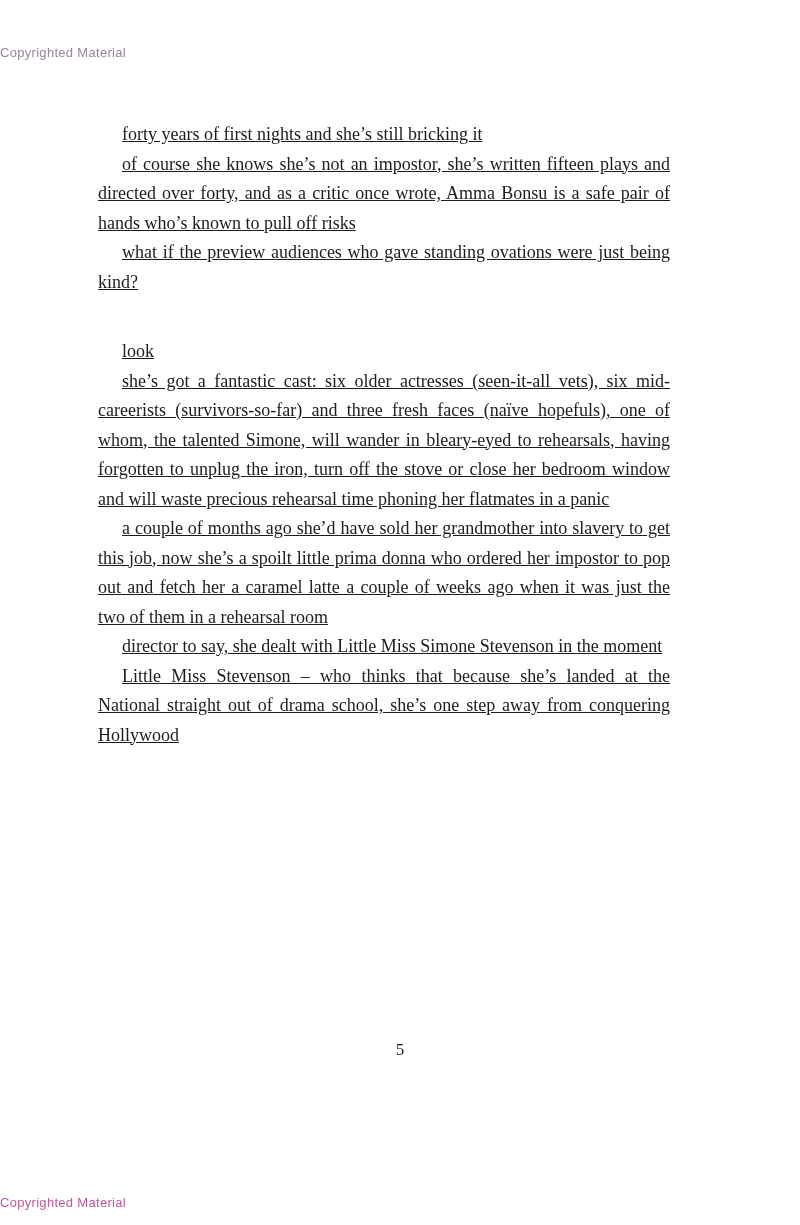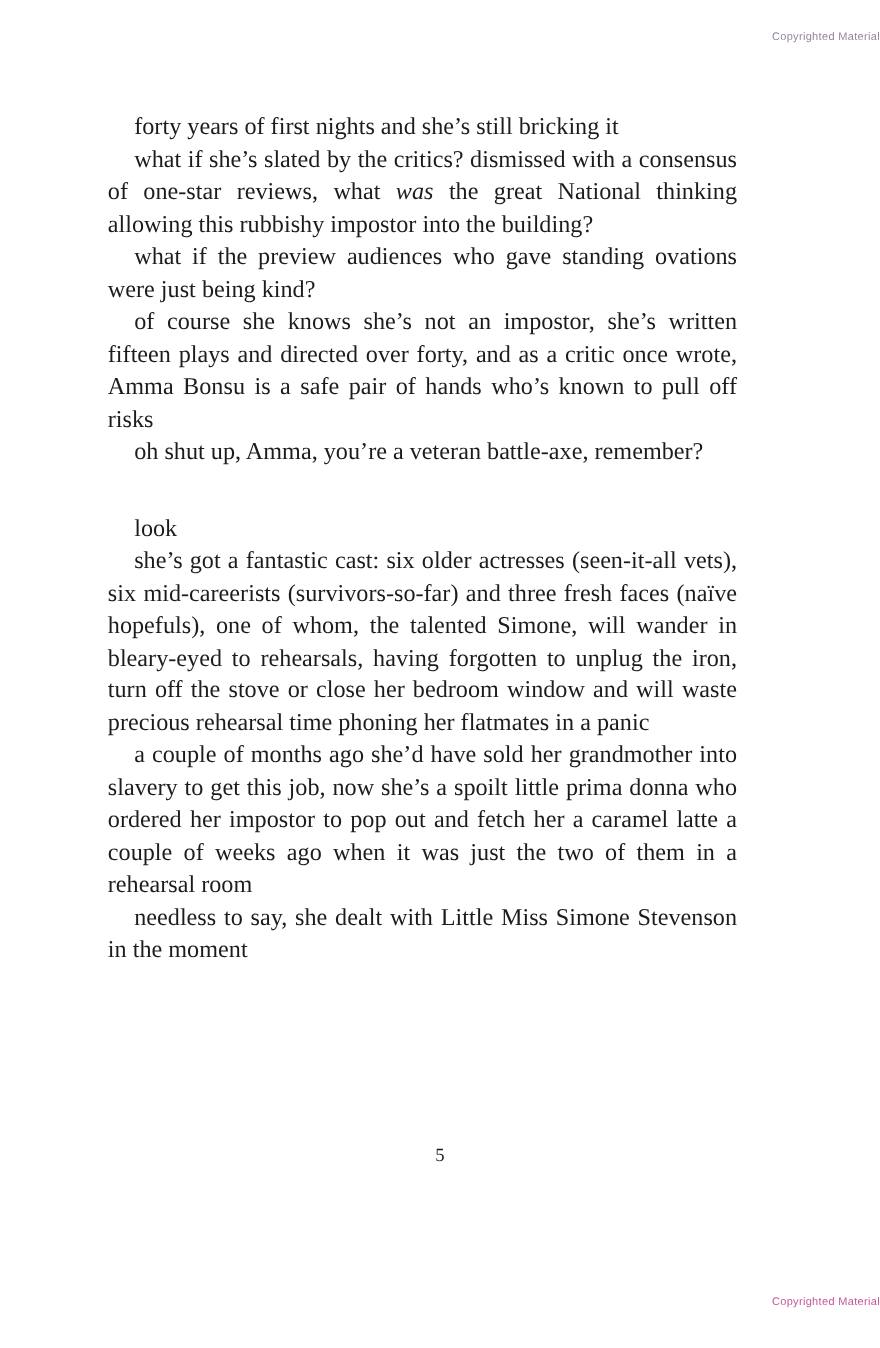--- a/index.html
+++ b/index.html
@@ -12,42 +12,44 @@
     height: 1225px;
     position: relative;
     font-family: "Liberation Serif", "DejaVu Serif", serif;
     color: #1c1c1c;
     overflow: hidden;
   }
   .notice {
     position: absolute;
     left: 0;
     width: 100%;
-    text-align: right;
+    text-align: left;
     font-family: "Liberation Sans", "DejaVu Sans", sans-serif;
-    font-size: 10px;
+    font-size: 13px;
     letter-spacing: 0.3px;
     font-weight: 500;
+    margin-top: 17px;
   }
   .notice-top {
     top: 28px;
     color: #95859b;
   }
   .notice-bottom {
     top: 1178px;
     color: #c2569e;
   }
   .text-block {
     position: absolute;
     left: 98px;
-    top: 100px;
+    top: 120px;
     width: 572px;
-    font-size: 22px;
+    font-size: 18px;
     line-height: 29.5px;
     text-align: justify;
+    text-decoration: underline;
   }
   .text-block p {
     margin: 0;
     text-indent: 24px;
   }
   .text-block p.section-break {
     margin-top: 40px;
   }
   .text-block em {
     font-style: italic;
@@ -62,25 +64,24 @@
     color: #1c1c1c;
   }
 </style>
 </head>
 <body>
 
 <div class="notice notice-top">Copyrighted Material</div>
 
 <div class="text-block">
     <p><span>forty years of first nights and she’s still bricking it</span></p>
-    <p><span>what if she’s slated by the critics? dismissed with a consensus of one-star reviews, what </span><em>was</em><span> the great National thinking allowing this rubbishy impostor into the building?</span></p>
+    <p><span>of course she knows she’s not an impostor, she’s written fifteen plays and directed over forty, and as a critic once wrote, Amma Bonsu is a safe pair of hands who’s known to pull off risks</span></p>
     <p><span>what if the preview audiences who gave standing ovations were just being kind?</span></p>
-    <p><span>of course she knows she’s not an impostor, she’s written fifteen plays and directed over forty, and as a critic once wrote, Amma Bonsu is a safe pair of hands who’s known to pull off risks</span></p>
-    <p><span>oh shut up, Amma, you’re a veteran battle-axe, remember?</span></p>
     <p class="section-break"><span>look</span></p>
     <p><span>she’s got a fantastic cast: six older actresses (seen-it-all vets), six mid-careerists (survivors-so-far) and three fresh faces (naïve hopefuls), one of whom, the talented Simone, will wander in bleary-eyed to rehearsals, having forgotten to unplug the iron, turn off the stove or close her bedroom window and will waste precious rehearsal time phoning her flatmates in a panic</span></p>
     <p><span>a couple of months ago she’d have sold her grandmother into slavery to get this job, now she’s a spoilt little prima donna who ordered her impostor to pop out and fetch her a caramel latte a couple of weeks ago when it was just the two of them in a rehearsal room</span></p>
-    <p><span>needless to say, she dealt with Little Miss Simone Stevenson in the moment</span></p>
+    <p><span>director to say, she dealt with Little Miss Simone Stevenson in the moment</span></p>
+    <p><span>Little Miss Stevenson – who thinks that because she’s landed at the National straight out of drama school, she’s one step away from conquering Hollywood</span></p>
   </div>
 
 <div class="page-number">5</div>
 
 <div class="notice notice-bottom">Copyrighted Material</div>
 
 </body></html>

